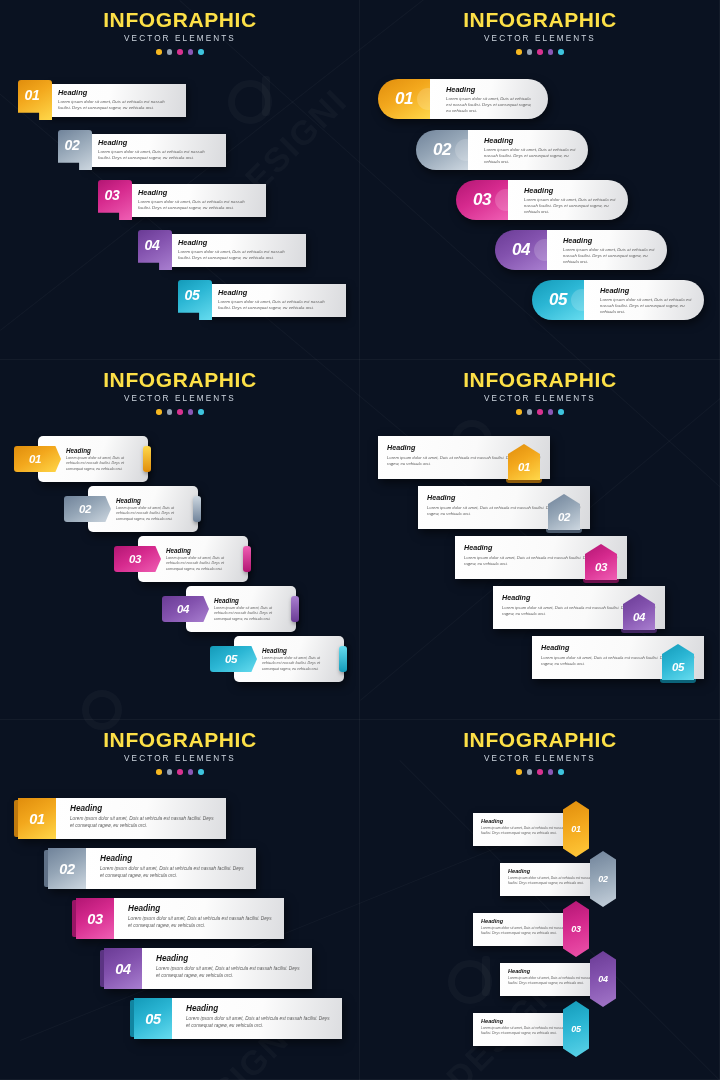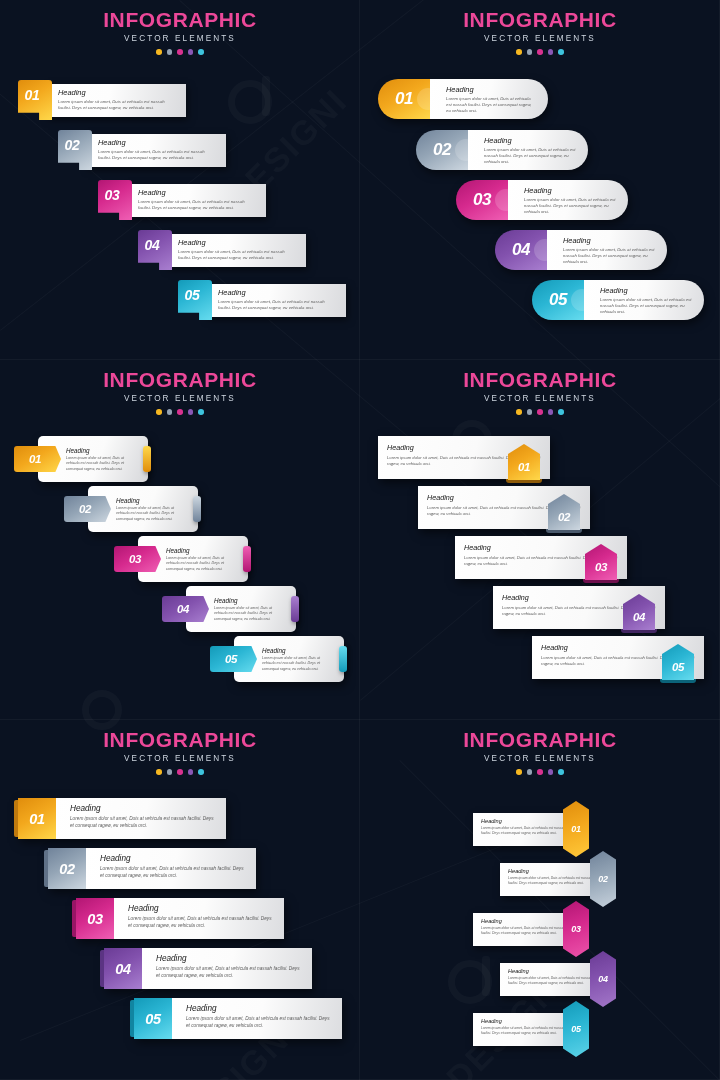--- a/index.html
+++ b/index.html
@@ -19,27 +19,27 @@
   .wm-bar{position:absolute;background:rgba(255,255,255,.030);border-radius:3px;}
 
   
   .grid{position:absolute;inset:0;display:grid;grid-template-columns:360px 360px;grid-template-rows:360px 360px 360px;z-index:2;}
   .panel{position:relative;overflow:hidden;}
   .panel::after{content:"";position:absolute;right:0;top:0;bottom:0;width:1px;background:rgba(255,255,255,.045);}
   .panel::before{content:"";position:absolute;left:0;right:0;bottom:0;height:1px;background:rgba(255,255,255,.045);}
 
   
   .hdr{text-align:center;padding-top:9px;}
-  .hdr-title{color:#ec4899;font-size:21px;font-weight:700;letter-spacing:.6px;line-height:1;}
+  .hdr-title{color:#fde047;font-size:21px;font-weight:700;letter-spacing:.6px;line-height:1;}
   .hdr-sub{color:#cfd6e0;font-size:8.2px;letter-spacing:2.1px;margin-top:4px;font-weight:400;}
   .hdr-dots{display:flex;justify-content:center;gap:5px;margin-top:6px;}
   .hdr-dots i{width:5.5px;height:5.5px;border-radius:50%;display:block;}
 
   
-  .h-title{font-style:italic;font-weight:400;color:#161616;}
+  .h-title{font-style:italic;font-weight:700;color:#161616;}
   .h-body{font-style:italic;color:#5d5d5d;line-height:1.45;font-weight:400;}
 
   
   .p1 .row{position:absolute;display:flex;align-items:flex-start;}
   .p1 .tag{
     position:relative;width:34px;height:40px;flex:0 0 34px;z-index:3;
     clip-path:polygon(0 0,100% 0,100% 100%,62% 100%,62% 82%,0 82%);
     display:flex;align-items:center;justify-content:center;
     border-radius:3px 3px 0 0;
     box-shadow:2px 3px 6px rgba(0,0,0,.45);

